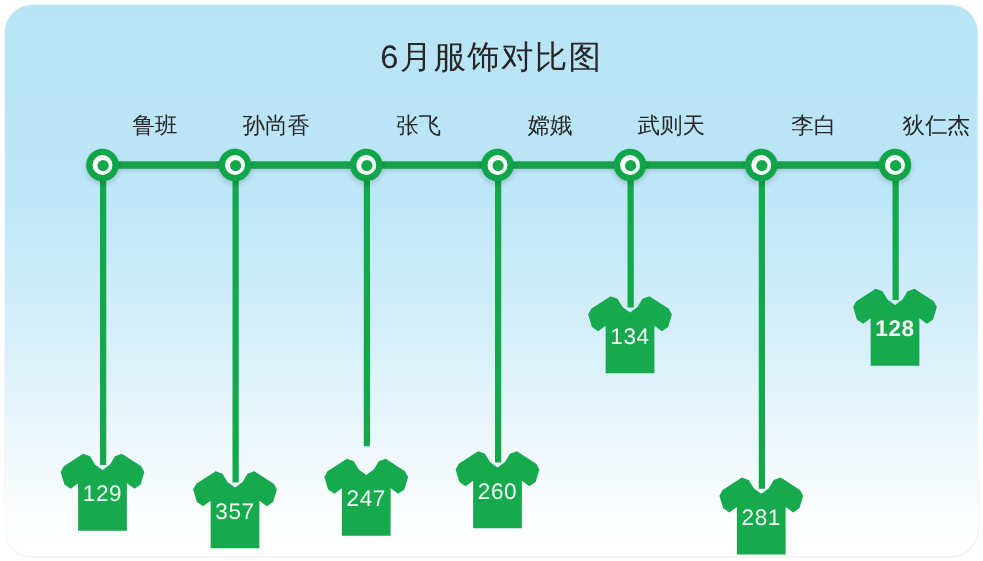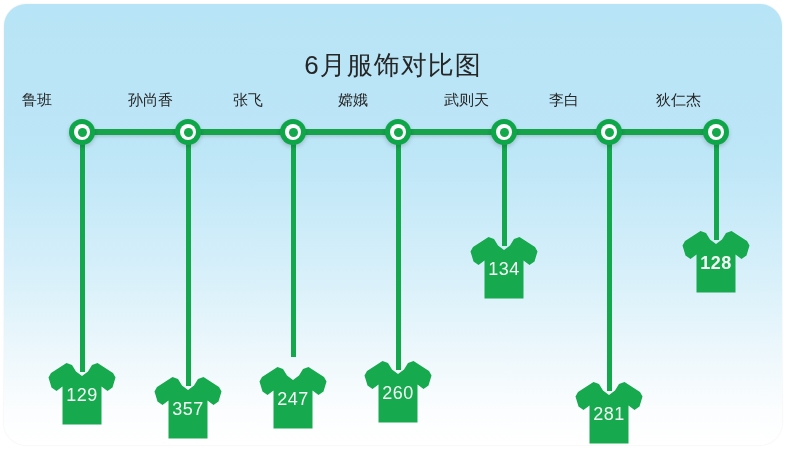--- a/index.html
+++ b/index.html
@@ -32,21 +32,20 @@
     position: absolute;
     left: 0;
     top: 24px;
     width: 100%;
     text-align: center;
     font-size: 26px;
     line-height: 34px;
     color: #262626;
     letter-spacing: 1px;
     white-space: nowrap;
-    margin-top: 20px;
   }
   .axis-line {
     position: absolute;
     left: 78px;
     top: 125px;
     width: 634px;
     height: 6px;
     background: #16a34a;
     border-radius: 3px;
     box-shadow: 0 2px 3px rgba(0,0,0,0.12);
@@ -55,22 +54,22 @@
     position: absolute;
     top: 0;
     width: 0;
     height: 0;
   }
   .point-label {
     position: absolute;
     left: -60px;
     top: 86px;
     width: 120px;
-    text-align: left;
-    font-size: 15px;
+    text-align: right;
+    font-size: 18px;
     line-height: 20px;
     color: #262626;
     white-space: nowrap;
   }
   .marker {
     position: absolute;
     left: -13px;
     top: 115px;
     width: 26px;
     height: 26px;

